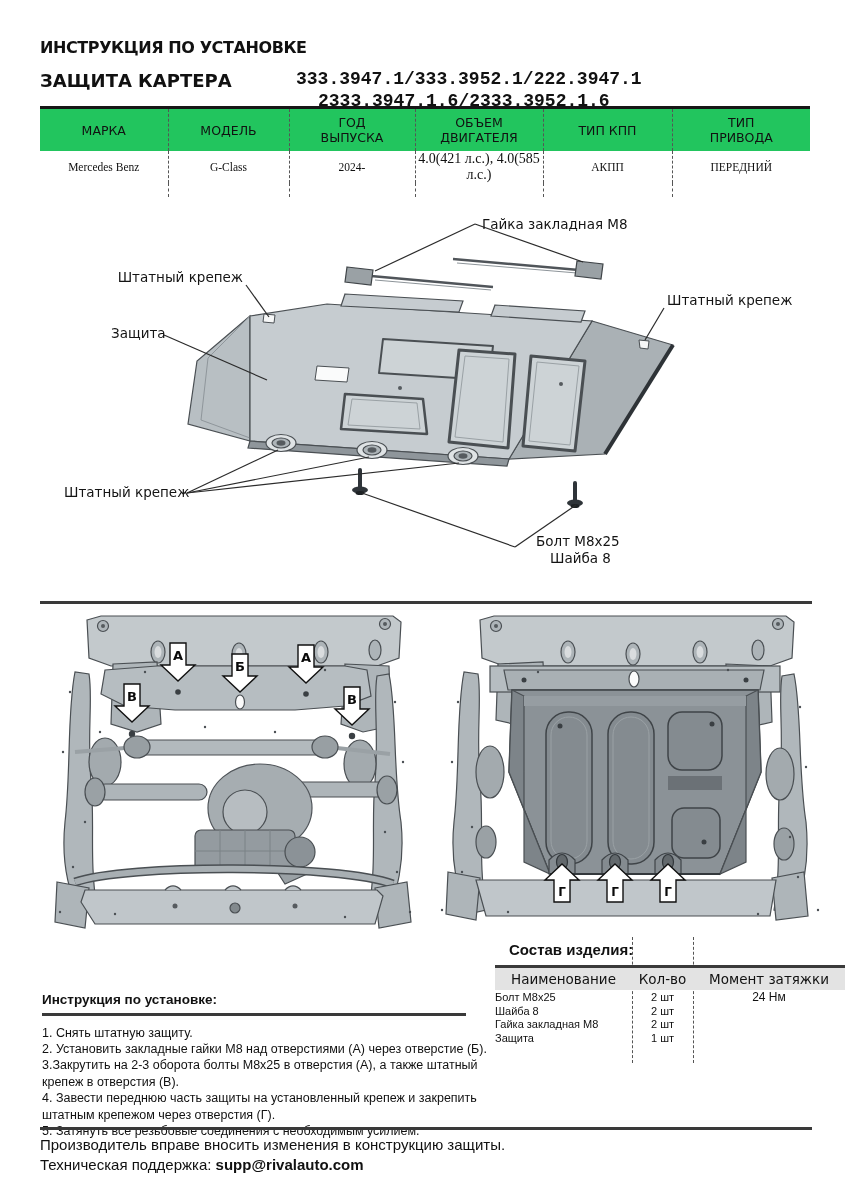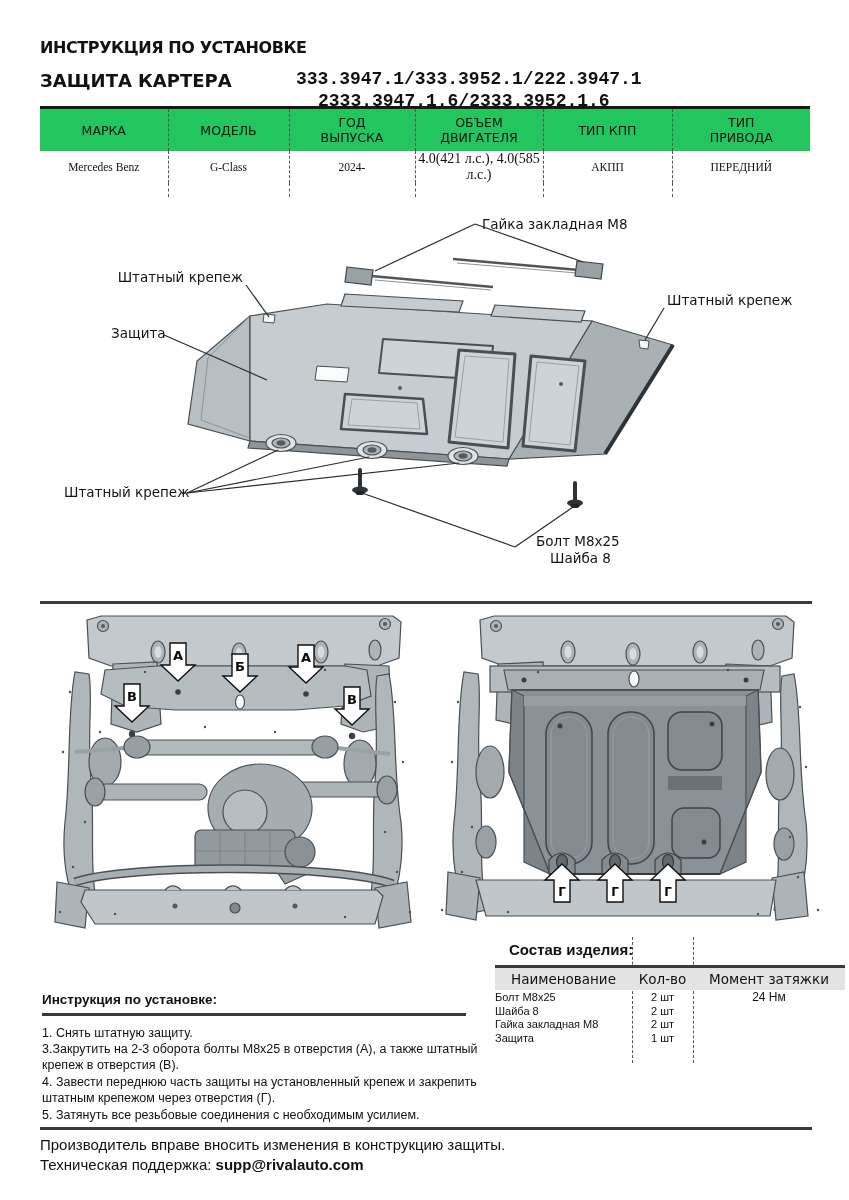--- a/index.html
+++ b/index.html
@@ -371,20 +371,21 @@
     <text class="mk" x="134" y="284" text-anchor="middle" style="font-size:12px">Г</text>
     <text class="mk" x="187" y="284" text-anchor="middle" style="font-size:12px">Г</text>
     <text class="mk" x="240" y="284" text-anchor="middle" style="font-size:12px">Г</text>
   </svg>
 
   <div class="abs inst">
     <div class="inst-title">Инструкция по установке:</div>
     <div class="inst-rule rule"></div>
     <div class="inst-steps">
       <div>1. Снять штатную защиту.</div>
+      <div>2. Установить закладные гайки М8 над отверстиями (А) через отверстие (Б).</div>
       <div>3.Закрутить на 2-3 оборота болты М8х25 в отверстия (А), а также штатный крепеж в отверстия (В).</div>
       <div>4. Завести переднюю часть защиты на установленный крепеж и закрепить штатным крепежом через отверстия (Г).</div>
       <div>5. Затянуть все резьбовые соединения с необходимым усилием.</div>
     </div>
   </div>
 
   <div class="abs parts">
     <div class="vdash" style="left:137px;"></div>
     <div class="vdash" style="left:198px;"></div>
     <div class="parts-title">Состав изделия:</div>

